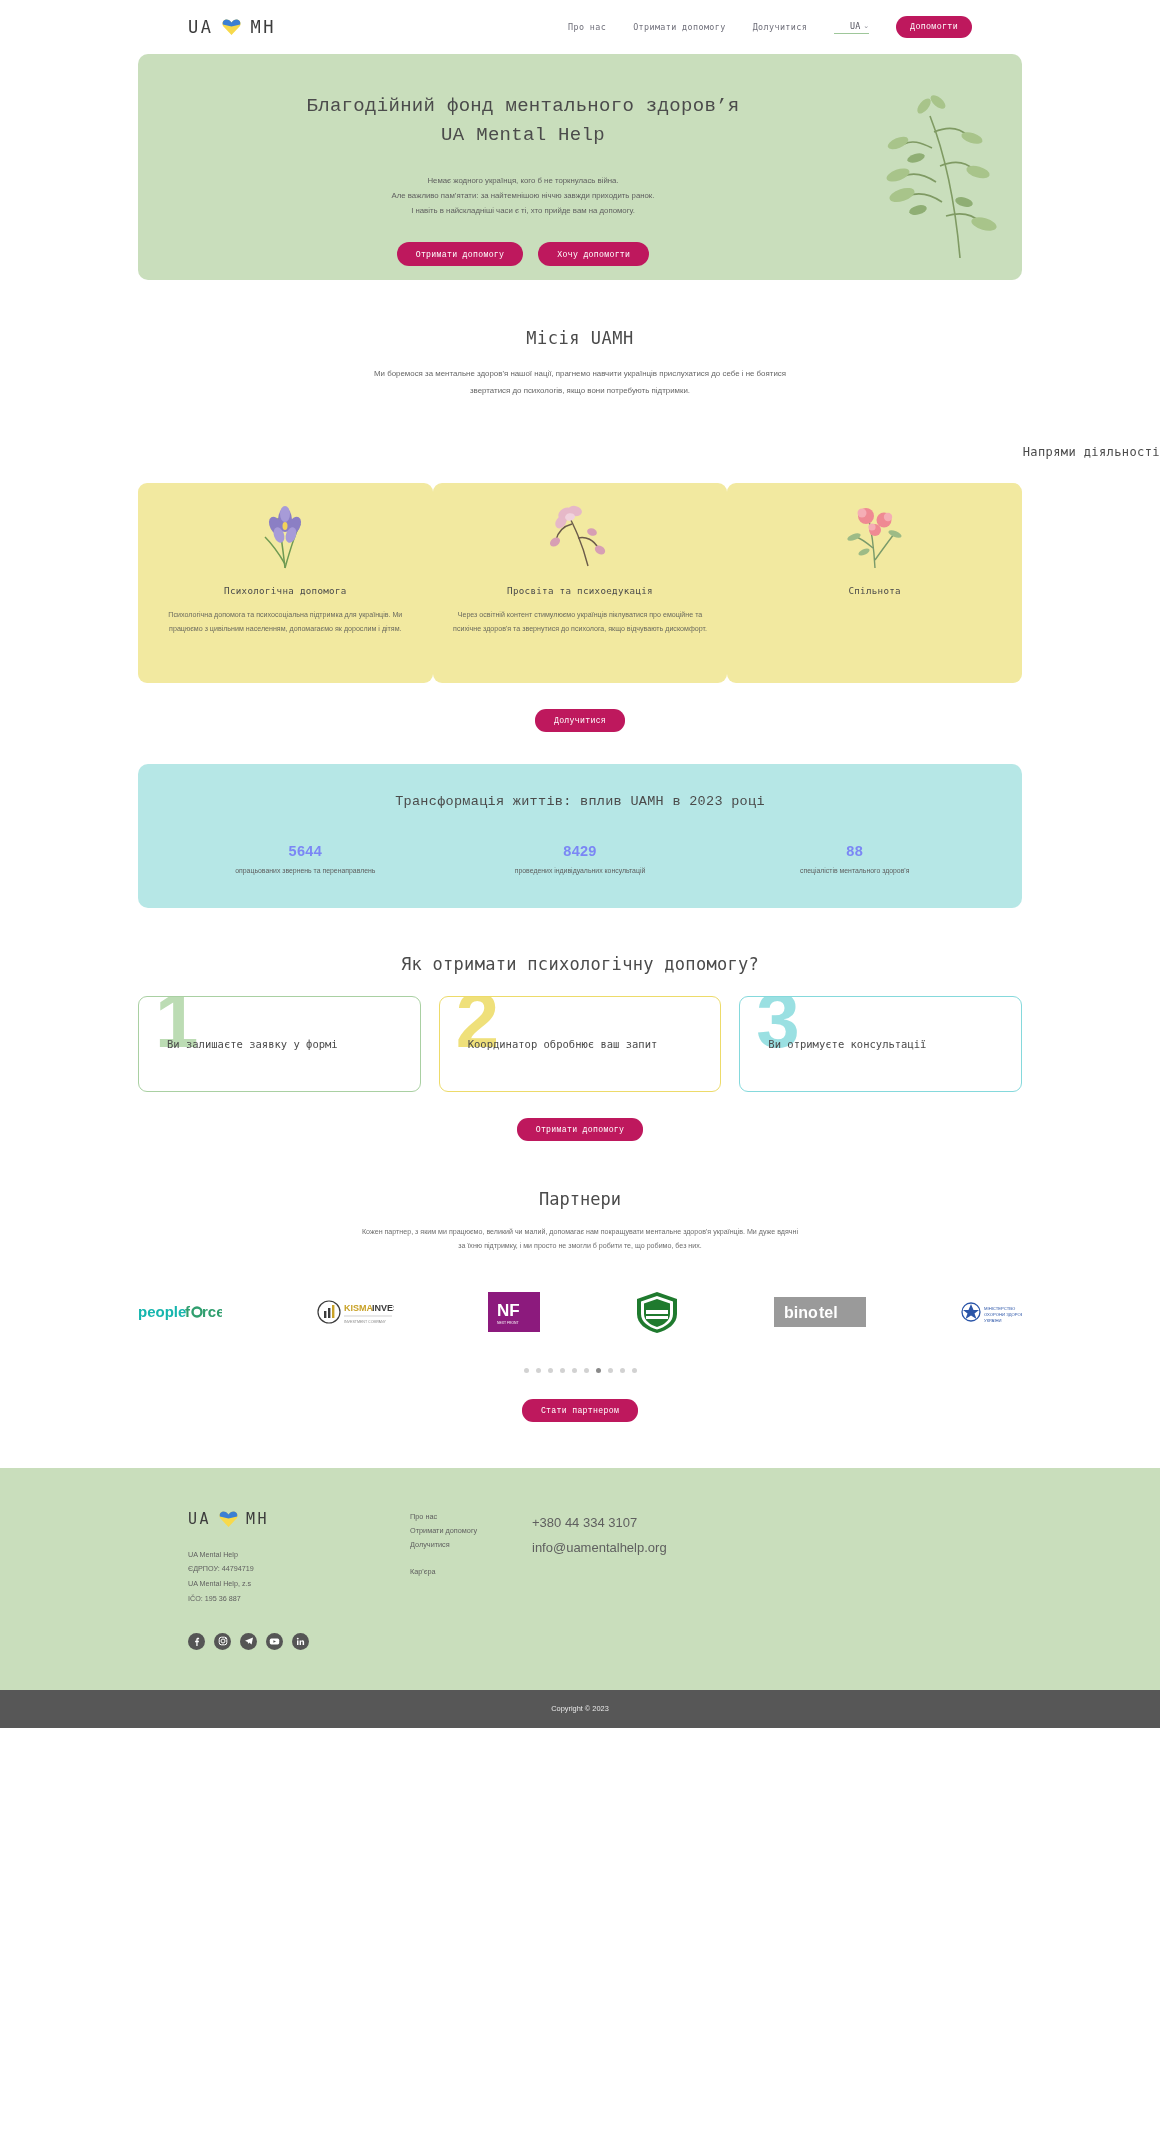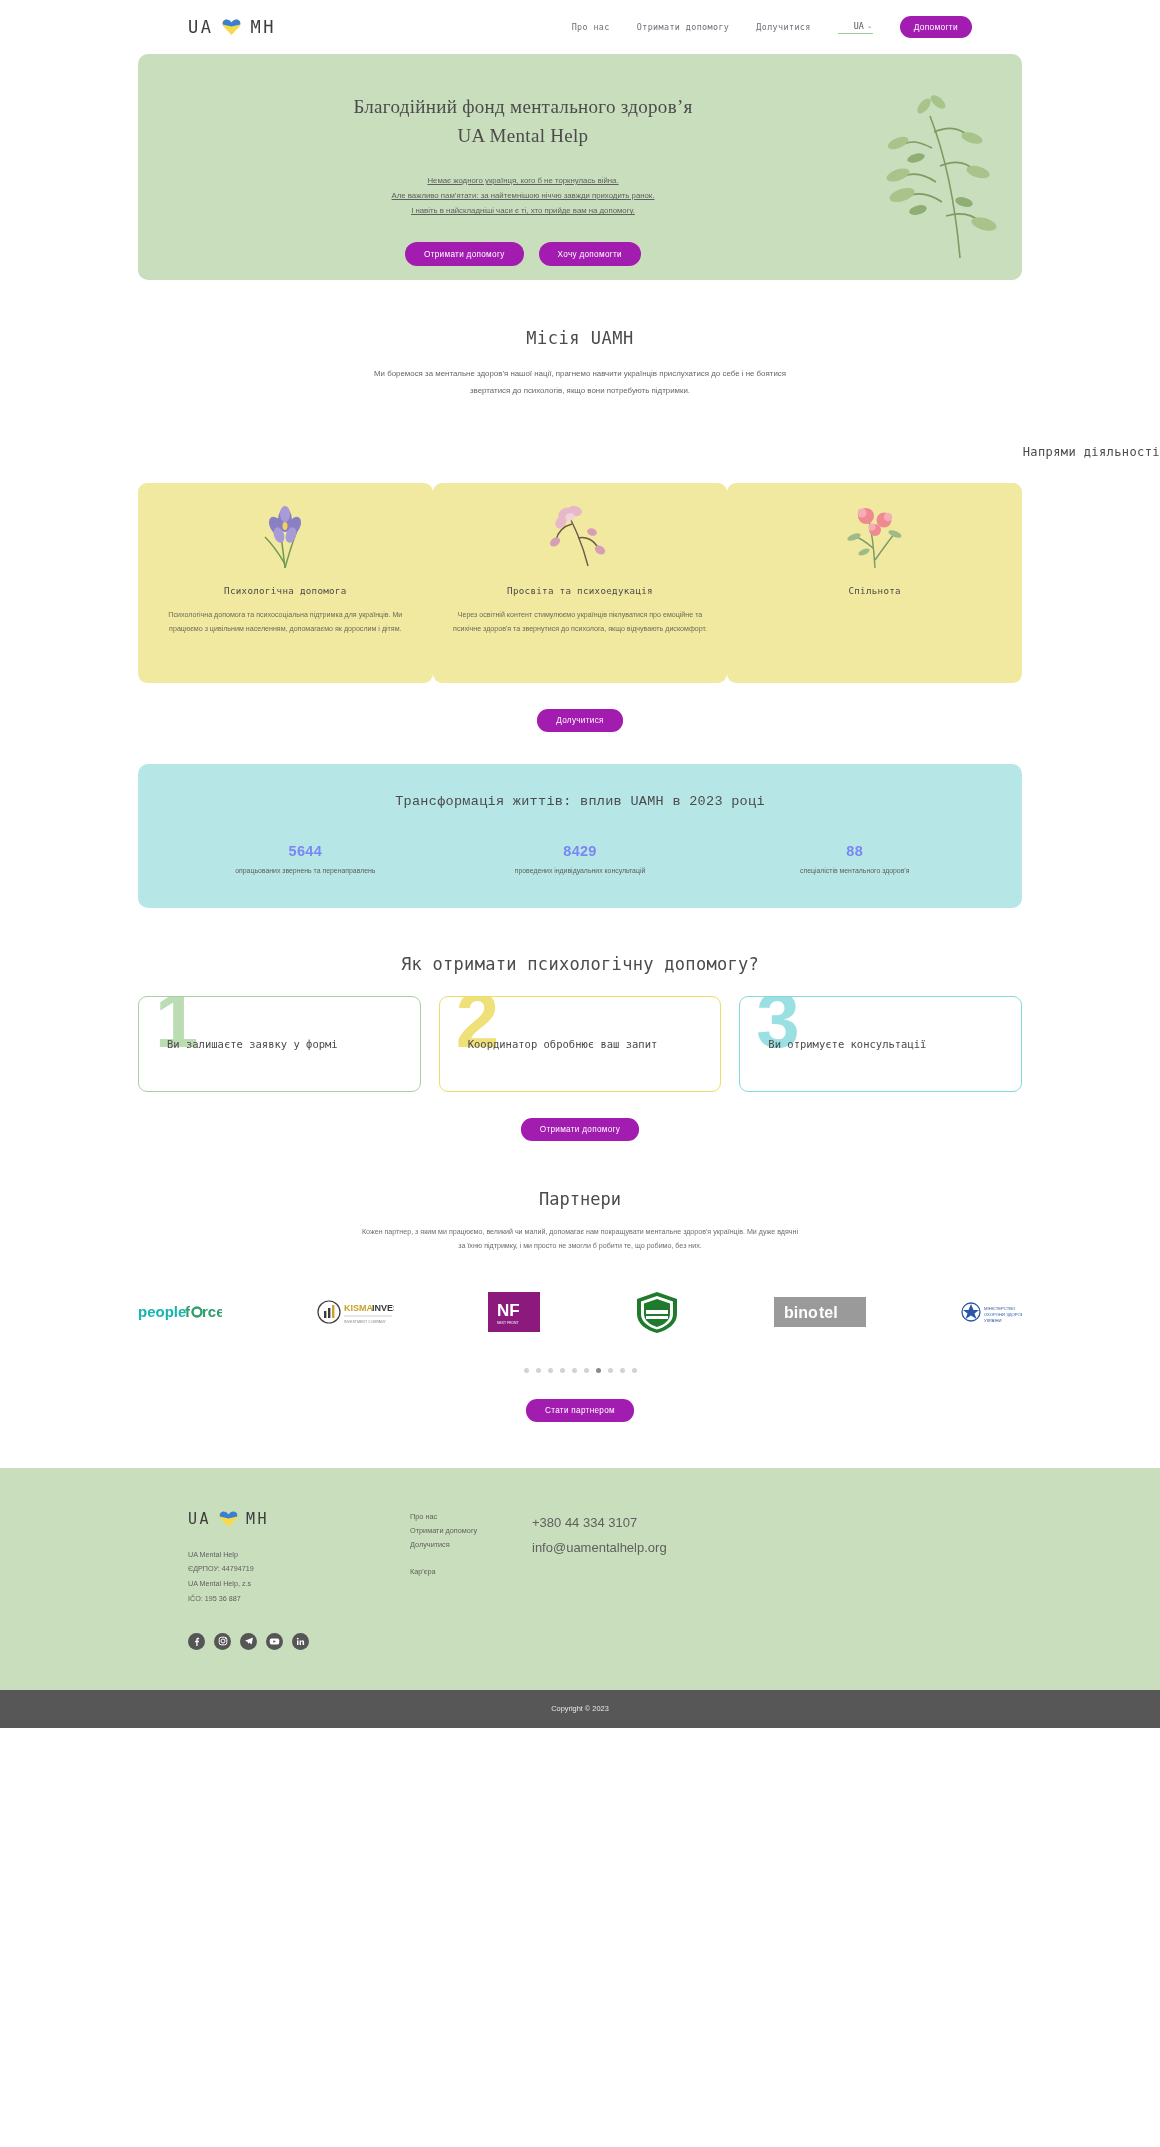--- a/index.html
+++ b/index.html
@@ -40,38 +40,38 @@
   }
   .flag { width:13px; height:9px; border-radius:1px; overflow:hidden; display:block; }
   .flag .b { height:4.5px; background:#3b7fd4; }
   .flag .y { height:4.5px; background:#f7d94c; }
   .lang-txt { font-family:"DejaVu Sans Mono", monospace; font-size:8.4px; color:#53535e; }
   .chev { font-size:7px; color:#8a8a94; line-height:1; }
 
   .btn {
     border:none; cursor:pointer; display:inline-flex;
     align-items:center; justify-content:center;
-    font-family:Liberation Sans, sans-serif; color:#fff;
-    background:#a21caf; border-radius:14px; letter-spacing:.3px;
+    font-family:Liberation Mono, monospace; color:#fff;
+    background:#be185d; border-radius:14px; letter-spacing:.3px;
   }
   .btn-nav { height:22px; padding:0 14px; font-size:8.4px; border-radius:11px; }
 
   
   .hero {
     margin:0 138px; height:226px; background:#c9debc; border-radius:10px;
     position:relative; overflow:hidden;
   }
   .hero-inner { padding-top:38px; text-align:center; padding-left:36px; padding-right:150px; }
   .hero h1 {
-    font-family:Liberation Serif, serif;
+    font-family:Liberation Mono, monospace;
     font-size:19px; color:#4b4b4b; font-weight:400; line-height:1.55;
     letter-spacing:.3px;
   }
   .hero p {
-    margin-top:22px; font-size:7.8px; line-height:1.95; color:#5f5f5f;text-decoration:underline;
+    margin-top:22px; font-size:7.8px; line-height:1.95; color:#5f5f5f;
   }
   .hero-btns { margin-top:24px; display:flex; gap:15px; justify-content:center; }
   .btn-hero { height:24px; padding:0 19px; font-size:8.2px; border-radius:12px; }
 
   .branch { position:absolute; right:20px; top:28px; width:130px; height:180px; }
 
   
   .section-title {
     font-family:"DejaVu Sans Mono", monospace;
     font-size:17px; color:#4b4b4b; text-align:center; font-weight:400;

